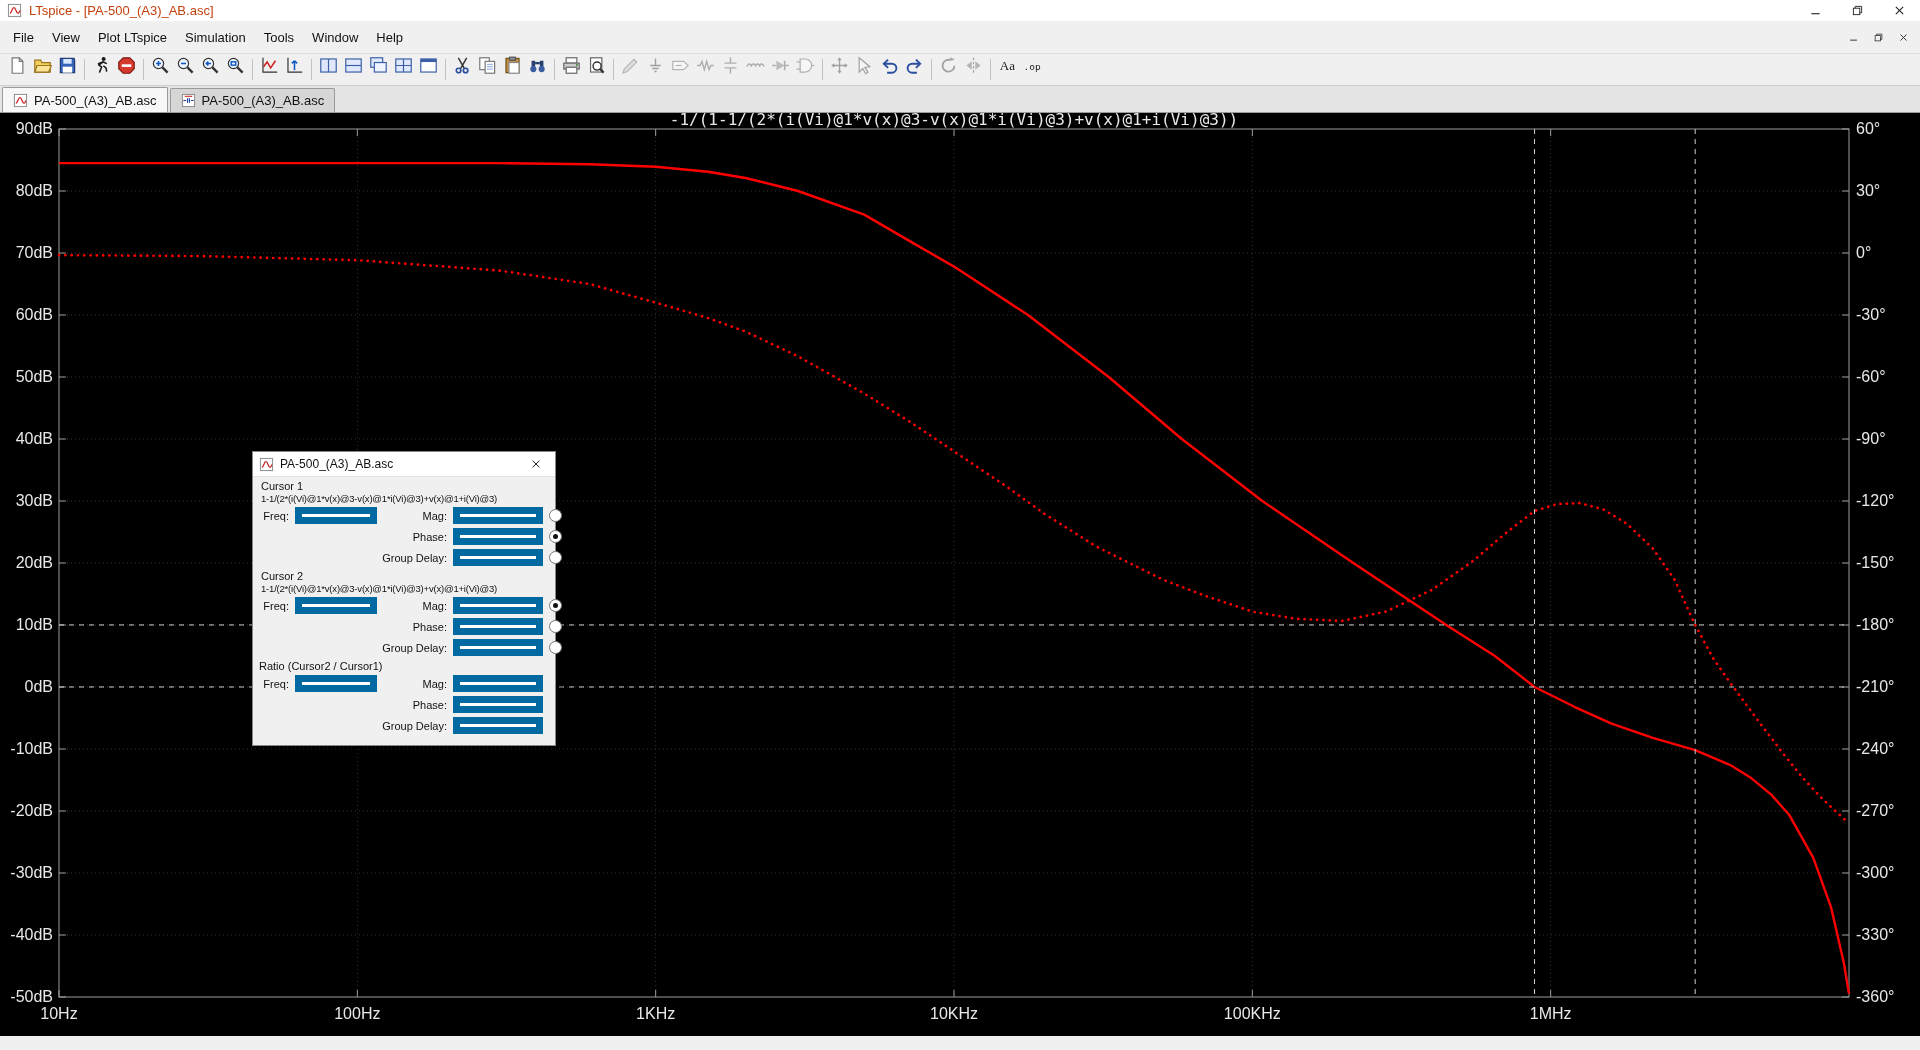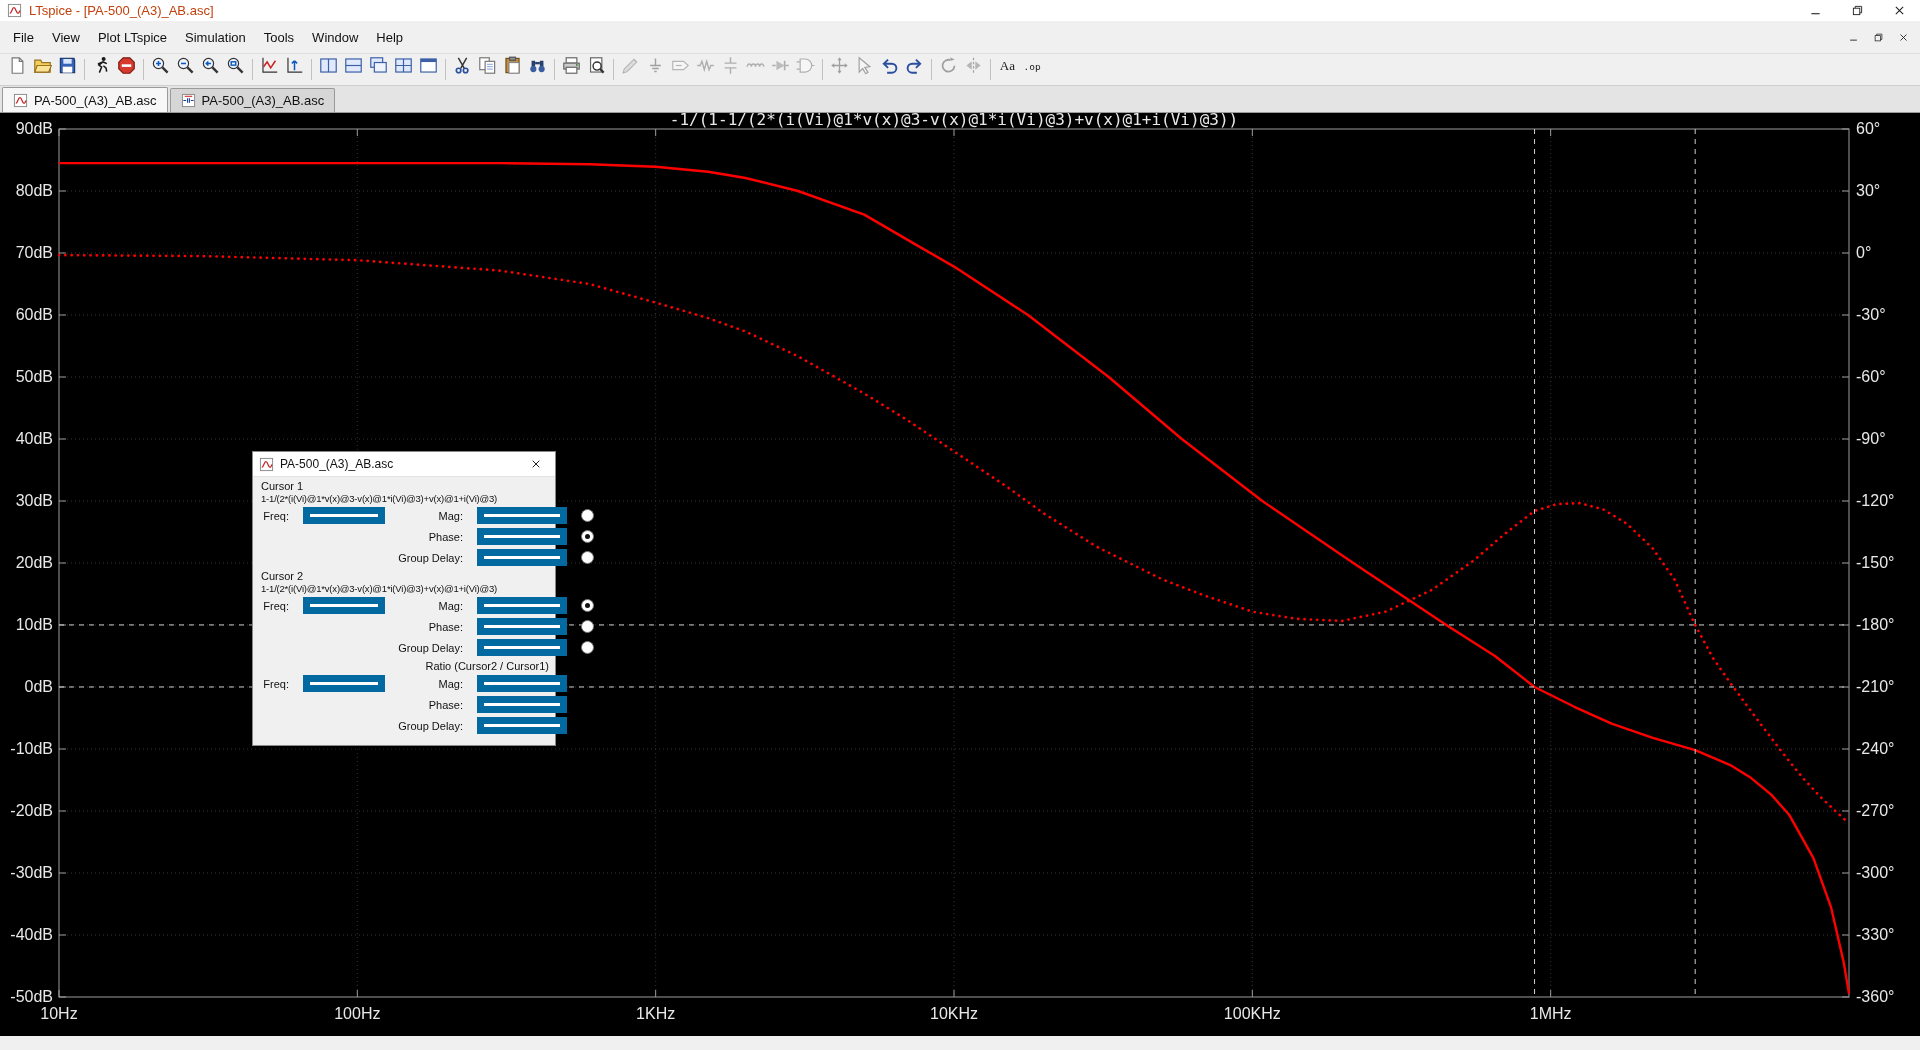--- a/index.html
+++ b/index.html
@@ -50,27 +50,27 @@
 .statusbar .sb-y{margin-left:40px}
 
 .cursor-dialog{position:absolute;left:252px;top:338px;width:304px;background:#f0f0f0;border:1px solid #888;box-shadow:3px 4px 12px rgba(0,0,0,.55);font-size:11px;color:#111}
 .dlg-titlebar{height:25px;background:#fff;display:flex;align-items:center;gap:6px;padding:0 2px 0 6px;border-bottom:1px solid #e3e3e3}
 .dlg-title{font-size:12px;flex:1}
 .dlg-close{width:34px;height:25px;border:none;background:transparent;display:flex;align-items:center;justify-content:center}
 .dlg-close svg{width:10px;height:10px}
 .dlg-body{padding:0 6px 7px}
 .sec-label{margin:3px 0 0 2px}
 .sec-expr{font-size:9.5px;white-space:nowrap;overflow:hidden;margin:1px 0 3px 2px;letter-spacing:-.2px}
-.crow{display:grid;grid-template-columns:30px 82px 64px 90px 13px;gap:14px;align-items:center;margin-bottom:4px}
+.crow{display:grid;grid-template-columns:30px 82px 64px 90px 13px;gap:6px;align-items:center;margin-bottom:4px}
 .crow .lbl{text-align:right;white-space:nowrap}
 .crow .span3{grid-column:1/4}
 .field{height:17px;line-height:15px;background:#fff;border:7px solid #0369a1;text-align:center;overflow:hidden;white-space:nowrap;font-size:11px}
 .radio{display:inline-block;width:13px;height:13px;border-radius:50%;background:#fff;border:1px solid #777;position:relative}
 .radio.checked::after{content:"";position:absolute;left:3px;top:3px;width:5px;height:5px;border-radius:50%;background:#111}
-.ratio-label{text-align:right;margin:2px 0 3px}
+.ratio-label{text-align:left;margin:2px 0 3px}
 </style>
 </head>
 <body>
 
 <div class="app">
 
   <div class="titlebar">
     <span class="app-icon">
         <svg viewBox="0 0 16 16">
           <rect x="1.5" y="1.5" width="13" height="13" fill="#fff" stroke="#888"></rect>

